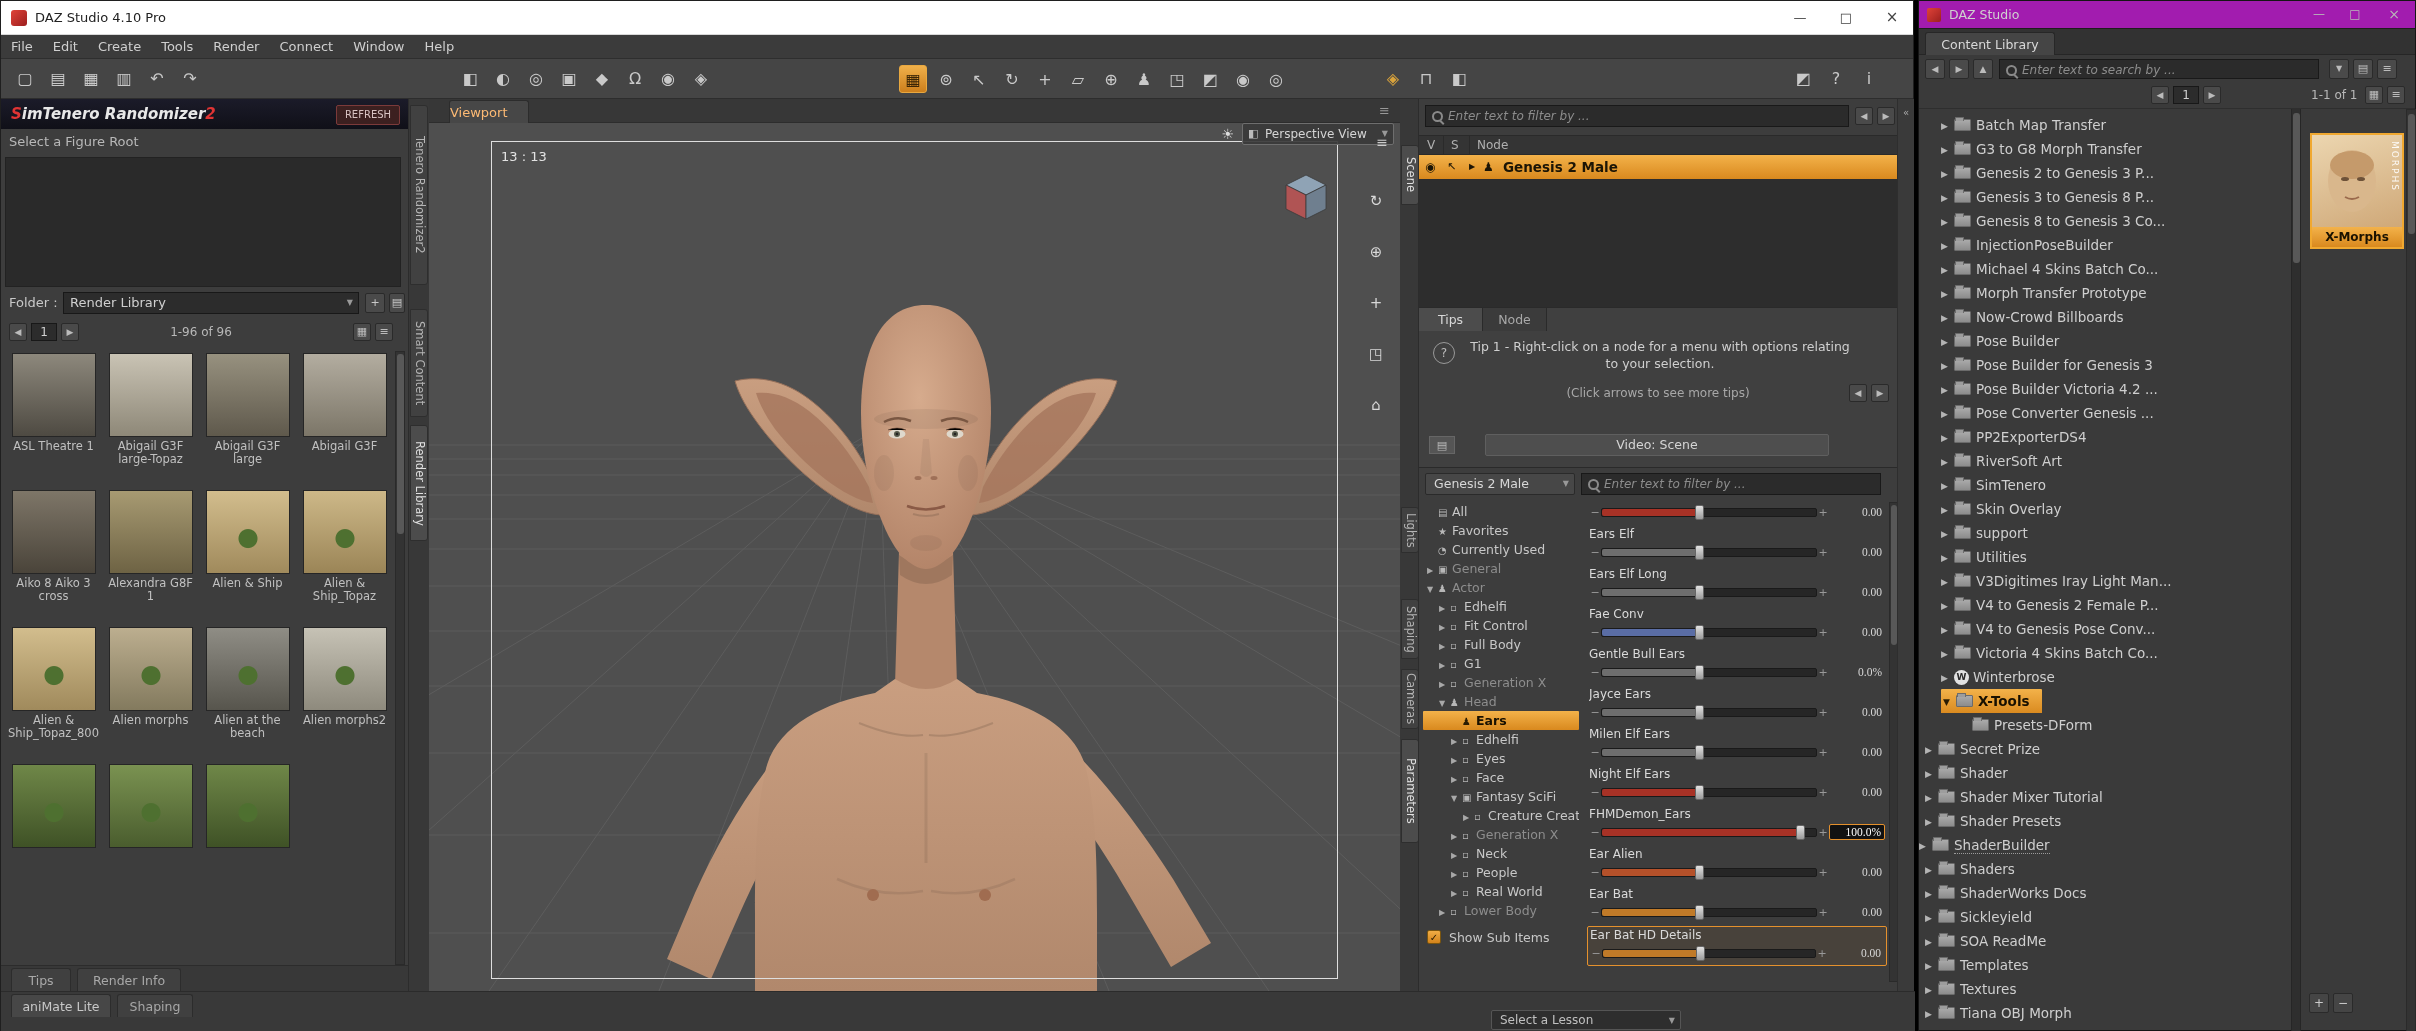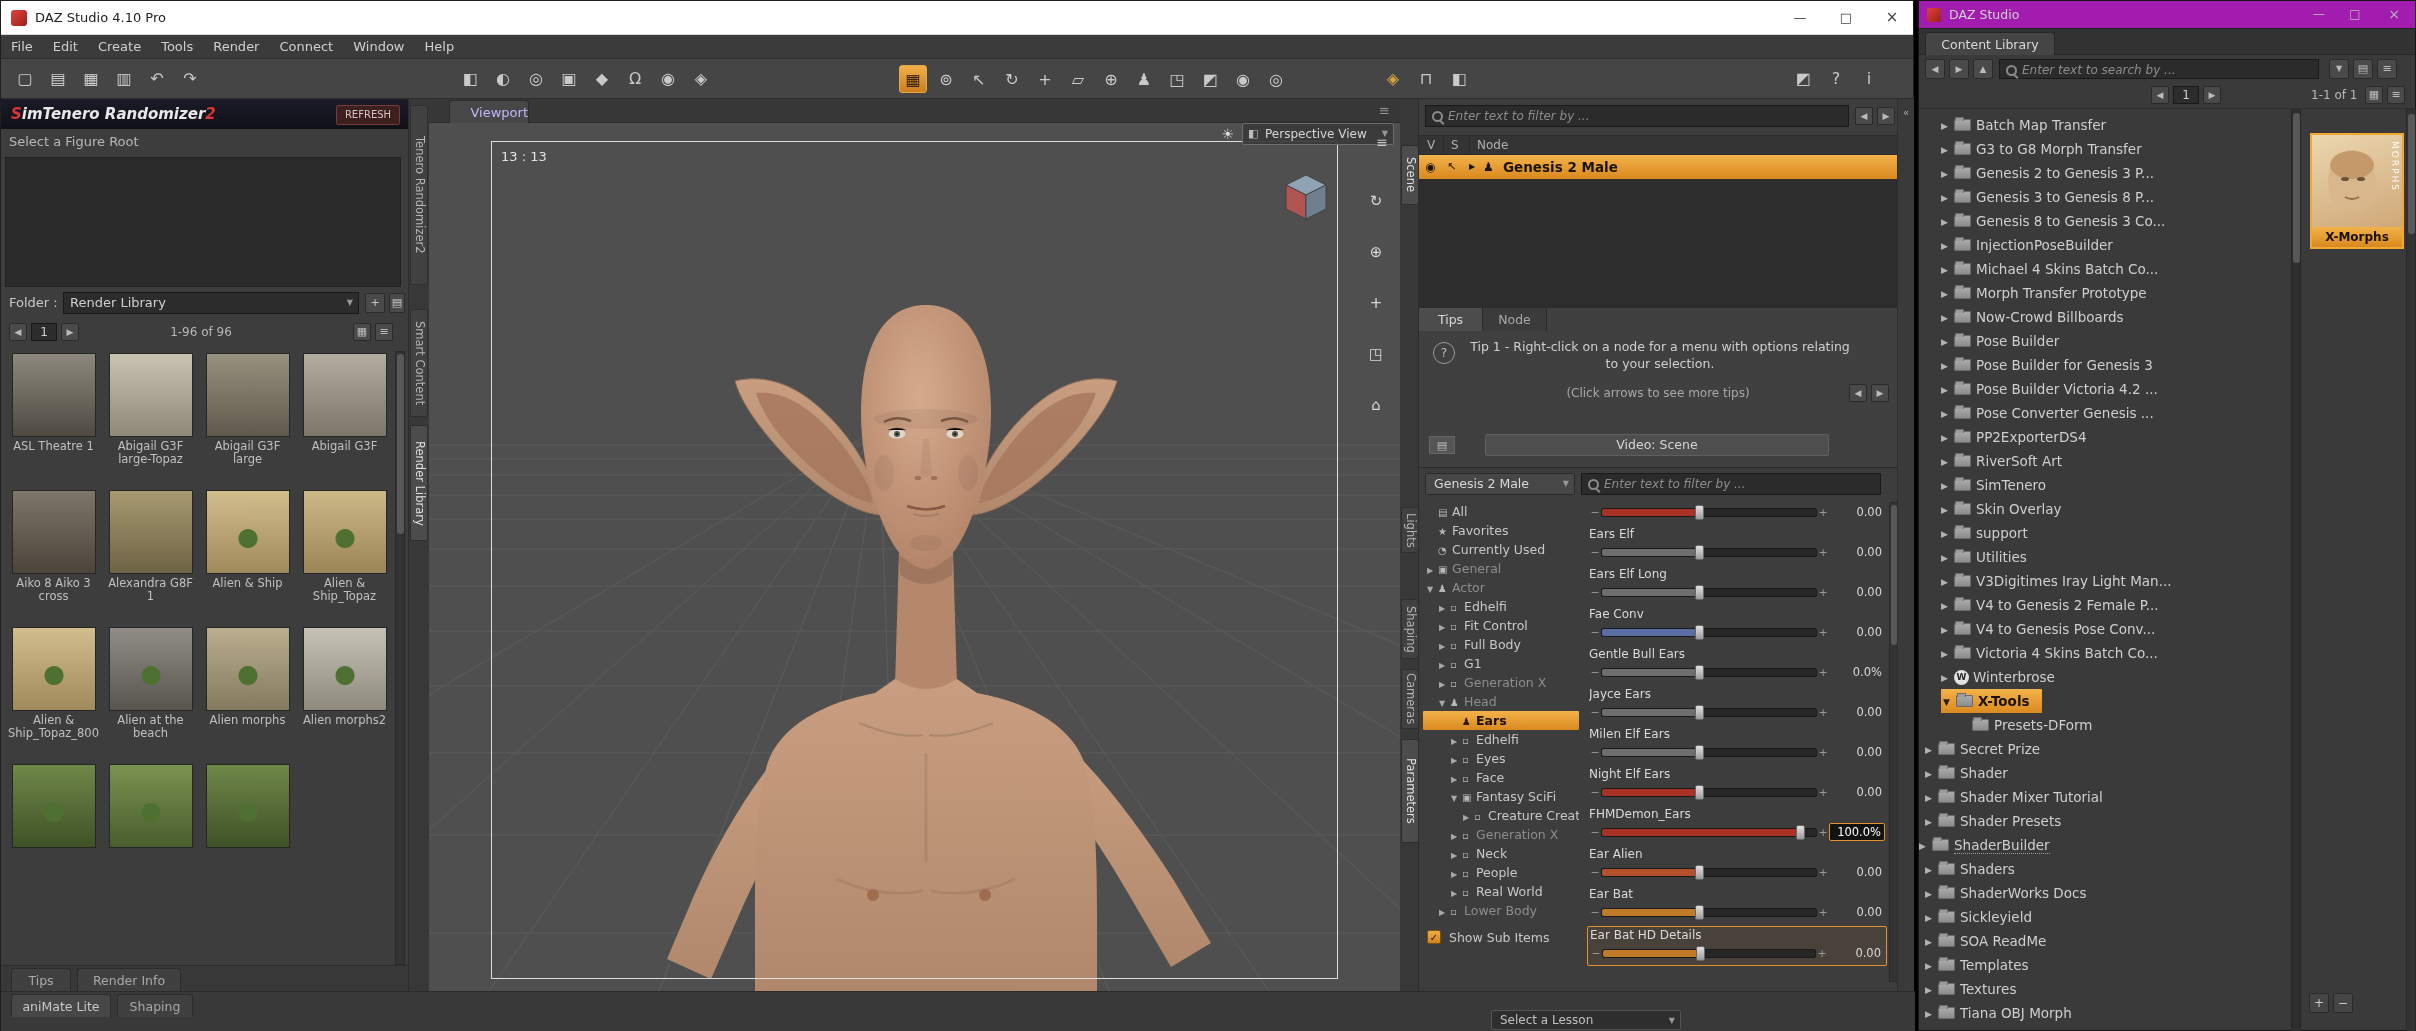--- a/index.html
+++ b/index.html
@@ -48,21 +48,21 @@
   #left-bottom-tabs{position:absolute;left:0;top:866px;width:100%;height:26px;background:#383838;border-top:1px solid #2c2c2c;box-sizing:border-box;}
   .pane-tab{position:absolute;top:2px;height:23px;line-height:23px;text-align:center;font-size:12.5px;color:#c8c8c8;background:#474747;border:1px solid #2c2c2c;border-bottom:none;border-radius:3px 3px 0 0;box-sizing:border-box;}
   .pane-tab.dim{background:#404040;color:#a8a8a8;}
   
   .vstrip{position:absolute;top:98px;width:20px;height:892px;background:#383838;}
   .vtab{position:absolute;left:1px;width:18px;writing-mode:vertical-rl;text-orientation:mixed;text-align:center;font-size:11.5px;color:#b5b5b5;background:#414141;border:1px solid #2e2e2e;box-sizing:border-box;border-radius:0 3px 3px 0;}
   .vtab.active{background:#4c4c4c;color:#e0e0e0;}
   
   #vp-col{position:absolute;left:428px;top:98px;width:971px;height:892px;}
   #vp-tabrow{position:absolute;left:0;top:0;width:100%;height:24px;background:#373737;border-bottom:1px solid #2d2d2d;box-sizing:border-box;}
-  #vp-tab{position:absolute;left:20px;top:1px;width:80px;height:23px;line-height:23px;text-align:right;background:#474747;color:#c4b5fd;font-size:13px;border:1px solid #2c2c2c;border-bottom:none;border-radius:3px 3px 0 0;box-sizing:border-box;}
+  #vp-tab{position:absolute;left:20px;top:1px;width:80px;height:23px;line-height:23px;text-align:left;background:#474747;color:#fdba74;font-size:13px;border:1px solid #2c2c2c;border-bottom:none;border-radius:3px 3px 0 0;box-sizing:border-box;}
   #vp-menu-icon{position:absolute;right:10px;top:0;line-height:24px;color:#999;font-size:13px;}
   #vp-area{position:absolute;left:0;top:24px;width:971px;height:868px;background:#4f4f4f;overflow:hidden;}
   #vp-frame{position:absolute;left:62px;top:18px;width:847px;height:838px;border:1px solid #dedede;box-sizing:border-box;}
   #vp-framelabel{position:absolute;left:72px;top:26px;font-size:13px;color:#e3e3e3;}
   #sun-icon{position:absolute;right:166px;top:0;color:#ddd;font-size:14px;line-height:22px;}
   #cam-dd{position:absolute;right:6px;top:0;width:152px;height:22px;background:rgba(58,58,58,.92);border:1px solid #6e6e6e;border-radius:2px;box-sizing:border-box;}
   #cam-dd .cam-ic{position:absolute;left:5px;line-height:20px;font-size:11px;color:#bbb;}
   #cam-dd .val{position:absolute;left:22px;line-height:20px;font-size:12px;color:#d5d5d5;}
   #vp-opts{position:absolute;right:12px;top:8px;color:#ccc;font-size:14px;line-height:22px;}
   #vp-stack{position:absolute;right:10px;top:66px;width:26px;}
@@ -105,21 +105,21 @@
   #sliders{position:absolute;left:168px;top:34px;width:300px;}
   .sl-group{position:relative;height:40px;box-sizing:border-box;padding:0 2px;}
   .sl-group.nolabel{height:24px;}
   .sl-group.sel{border:1px solid #e5912d;background:rgba(229,145,45,.07);border-radius:2px;}
   .sl-label{height:16px;line-height:16px;font-size:12px;color:#dadada;white-space:nowrap;overflow:hidden;}
   .sl-row{position:relative;height:20px;display:flex;align-items:center;}
   .sl-minus,.sl-plus{width:12px;text-align:center;color:#999;font-size:11px;flex:0 0 auto;}
   .sl-track{position:relative;flex:1;height:9px;background:#262626;border:1px solid #1a1a1a;border-radius:2px;box-sizing:border-box;}
   .sl-fill{position:absolute;left:0;top:0;bottom:0;border-radius:2px 0 0 2px;}
   .sl-thumb{position:absolute;top:-4px;width:9px;height:15px;background:linear-gradient(180deg,#e2e2e2,#9a9a9a);border:1px solid #666;border-radius:2px;box-sizing:border-box;}
-  .sl-value{width:56px;text-align:right;font-size:11.5px;color:#d8d8d8;flex:0 0 auto;padding:1px 3px;box-sizing:border-box;}
+  .sl-value{width:56px;text-align:right;font-size:11.5px;color:#d8d8d8;flex:0 0 auto;padding:1px 3px;box-sizing:border-box;font-family:Liberation Serif, serif;}
   .sl-value.hl{background:#121212;border:1px solid #e5912d;color:#fff;border-radius:2px;}
   
   #bottom-strip{position:absolute;left:0;top:990px;width:1914px;height:41px;background:#393939;border-top:1px solid #2b2b2b;box-sizing:border-box;}
   #lesson-dd{position:absolute;left:1490px;top:18px;width:190px;height:20px;background:#2e2e2e;border:1px solid #555;border-radius:2px;box-sizing:border-box;}
   #lesson-dd .val{position:absolute;left:8px;line-height:18px;font-size:12px;color:#c0c0c0;}
   #main-right-edge{position:absolute;left:1896px;top:98px;width:17px;height:892px;background:#3a3a3a;border-left:1px solid #2e2e2e;box-sizing:border-box;}
   #collapse-arrows{position:absolute;left:0;top:8px;width:100%;text-align:center;color:#aaa;font-size:10px;}
   
   #panel-window{position:absolute;left:1918px;top:0;width:498px;height:1031px;background:#3a3a3a;border:1px solid #151515;box-sizing:border-box;}
   #pw-titlebar{position:absolute;left:0;top:0;width:100%;height:28px;background:#a21caf;border-bottom:1px solid #1d1d1d;box-sizing:border-box;}
@@ -233,26 +233,26 @@
           </div>
           <div class="lib-cell">
             <div class="lib-thumb" style="background: radial-gradient(circle at 50% 58%, rgb(78, 112, 48) 0px, rgb(78, 112, 48) 9px, rgba(0, 0, 0, 0) 10px), linear-gradient(rgb(205, 184, 136), rgb(155, 133, 87));"></div>
             <div class="lib-label">Alien &amp; Ship_Topaz</div>
           </div>
           <div class="lib-cell">
             <div class="lib-thumb" style="background: radial-gradient(circle at 50% 58%, rgb(78, 112, 48) 0px, rgb(78, 112, 48) 9px, rgba(0, 0, 0, 0) 10px), linear-gradient(rgb(210, 189, 141), rgb(160, 138, 92));"></div>
             <div class="lib-label">Alien &amp; Ship_Topaz_800</div>
           </div>
           <div class="lib-cell">
+            <div class="lib-thumb" style="background: radial-gradient(circle at 50% 58%, rgb(78, 112, 48) 0px, rgb(78, 112, 48) 9px, rgba(0, 0, 0, 0) 10px), linear-gradient(rgb(188, 174, 143), rgb(131, 122, 94));"></div>
+            <div class="lib-label">Alien morphs</div>
+          </div>
+          <div class="lib-cell">
             <div class="lib-thumb" style="background: radial-gradient(circle at 50% 58%, rgb(78, 112, 48) 0px, rgb(78, 112, 48) 9px, rgba(0, 0, 0, 0) 10px), linear-gradient(rgb(143, 141, 133), rgb(87, 85, 77));"></div>
             <div class="lib-label">Alien at the beach</div>
-          </div>
-          <div class="lib-cell">
-            <div class="lib-thumb" style="background: radial-gradient(circle at 50% 58%, rgb(78, 112, 48) 0px, rgb(78, 112, 48) 9px, rgba(0, 0, 0, 0) 10px), linear-gradient(rgb(188, 174, 143), rgb(131, 122, 94));"></div>
-            <div class="lib-label">Alien morphs</div>
           </div>
           <div class="lib-cell">
             <div class="lib-thumb" style="background: radial-gradient(circle at 50% 58%, rgb(78, 112, 48) 0px, rgb(78, 112, 48) 9px, rgba(0, 0, 0, 0) 10px), linear-gradient(rgb(198, 194, 181), rgb(142, 138, 125));"></div>
             <div class="lib-label">Alien morphs2</div>
           </div>
           <div class="lib-cell">
             <div class="lib-thumb" style="background: radial-gradient(circle at 50% 58%, rgb(78, 112, 48) 0px, rgb(78, 112, 48) 9px, rgba(0, 0, 0, 0) 10px), linear-gradient(rgb(111, 135, 72), rgb(63, 82, 38));"></div>
             <div class="lib-label"></div>
           </div>
           <div class="lib-cell">

